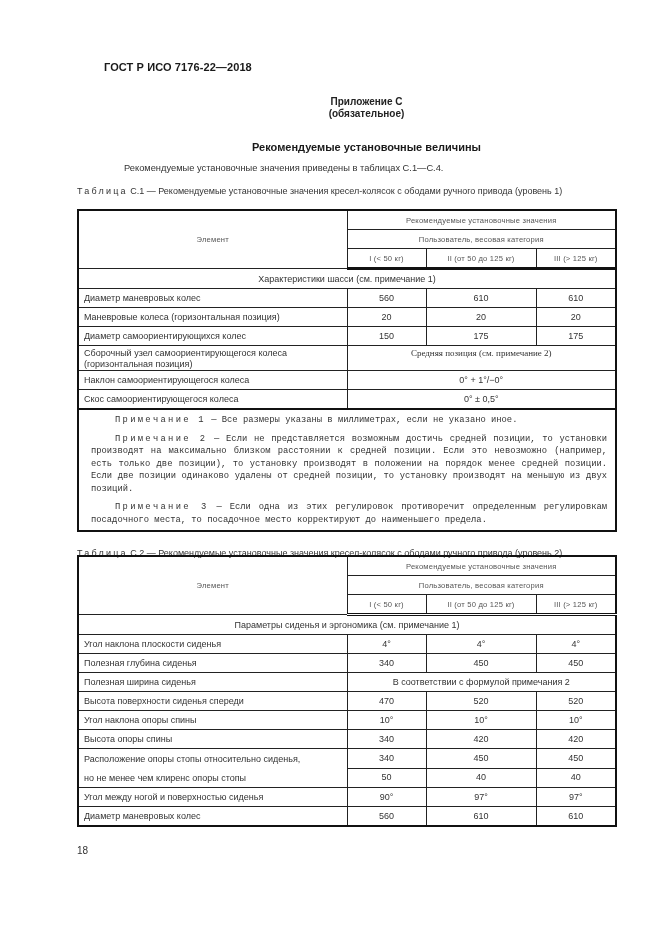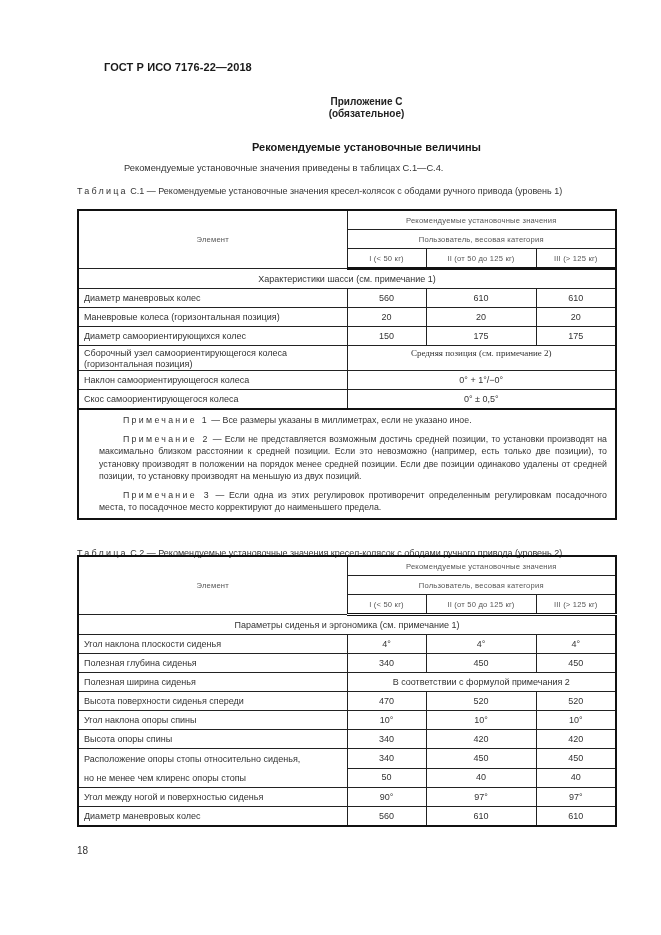--- a/index.html
+++ b/index.html
@@ -30,21 +30,21 @@
     vertical-align: middle;
   }
   table.grid { border: 2px solid #111; }
   table.grid td.c { text-align: center; }
   table.grid td.hdr { font-size: 7.6px; color: #555; text-align: center; letter-spacing: 0.2px; }
   table.grid tr.hdr-last td { border-bottom: 3px solid #111; }
   table.grid tr.t2-hdr-last td { border-bottom: 3px double #111; }
   table.grid td.section { text-align: center; }
   table.grid tr.before-notes td { border-bottom: 2px solid #111; }
   table.grid td.notes { padding: 4px 8px 4px 8px; font-size: 8.8px; line-height: 12.5px; color: #333; }
-  .note { text-indent: 24px; margin: 0 0 6px 12px; text-align: justify; }
+  .note { text-indent: 24px; margin: 0 0 6px 4px; text-align: justify; font-family: Liberation Mono, monospace; }
   .note:last-child { margin-bottom: 0; }
   .note .lbl { letter-spacing: 2.3px; }
   .tall td { height: 26px; }
   .page-num { left: 77px; top: 845px; font-size: 10px; color: #333; }
 </style>
 </head>
 <body>
 
 <div class="abs doc-code">ГОСТ Р ИСО 7176-22—2018</div>
 

